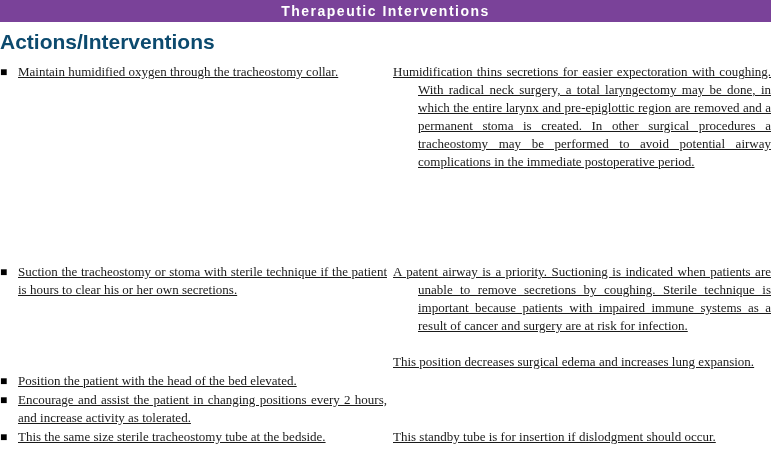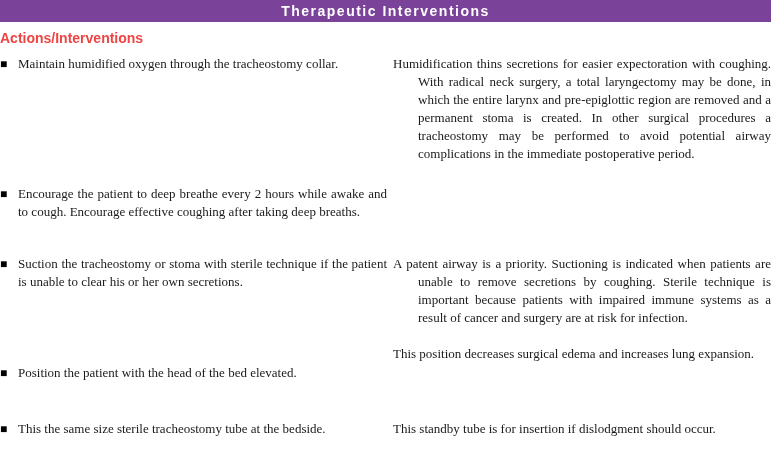--- a/index.html
+++ b/index.html
@@ -27,34 +27,35 @@
     display: grid;
     grid-template-columns: 389px 4px 378px;
     width: 771px;
   }
   .header-row {
     margin: 8px 0 9px 0;
   }
   .col-header {
     font-family: "Liberation Sans", "DejaVu Sans", sans-serif;
     font-weight: bold;
-    font-size: 14px;
-    color: #ef4444;
+    font-size: 21px;
+    color: #0c4a6e;
   }
   .rows-container .row { width: 771px; }
   .rows-container .row:nth-child(1) { min-height: 130px; }
   .rows-container .row:nth-child(2) { min-height: 70px; }
   .rows-container .row:nth-child(3) { min-height: 90px; }
   .rows-container .row:nth-child(4) { min-height: 38px; }
   .rows-container .row:nth-child(5) { min-height: 37px; }
   .rows-container .row:nth-child(6) { min-height: 29px; }
   .cell {
     font-size: 13px;
     line-height: 18px;
     text-align: justify;
+    text-decoration: underline;
   }
   .action {
     padding-left: 18px;
     text-indent: -18px;
     padding-right: 2px;
   }
   .bullet {
     display: inline-block;
     width: 18px;
     text-indent: 0;
@@ -81,34 +82,34 @@
 </div>
 
 <div class="rows-container">
 
   <div class="col-grid row">
     <div class="cell action"><span class="bullet">■</span><span>Maintain humidified oxygen through the tracheostomy collar.</span></div>
     <div class="cell rationale">Humidification thins secretions for easier expectoration with coughing. With radical neck surgery, a total laryngectomy may be done, in which the entire larynx and pre-epiglottic region are removed and a permanent stoma is created. In other surgical procedures a tracheostomy may be performed to avoid potential airway complications in the immediate postoperative period.</div>
   </div>
 
   <div class="col-grid row">
-    <div class="cell action"><span class="bullet">■</span><span>Encourage the patient to deep breathe every 2 hours while awake and to cough. Encourage effective coughing after taking deep breaths.</span></div>
   </div>
 
   <div class="col-grid row">
-    <div class="cell action"><span class="bullet">■</span><span>Suction the tracheostomy or stoma with sterile technique if the patient is unable to clear his or her own secretions.</span></div>
+    <div class="cell action"><span class="bullet">■</span><span>Suction the tracheostomy or stoma with sterile technique if the patient is hours to clear his or her own secretions.</span></div>
     <div class="cell rationale">A patent airway is a priority. Suctioning is indicated when patients are unable to remove secretions by coughing. Sterile technique is important because patients with impaired immune systems as a result of cancer and surgery are at risk for infection.</div>
   </div>
 
   <div class="col-grid row">
     <div class="cell rationale">This position decreases surgical edema and increases lung expansion.</div>
     <div class="cell action"><span class="bullet">■</span><span>Position the patient with the head of the bed elevated.</span></div>
   </div>
 
   <div class="col-grid row">
+    <div class="cell action"><span class="bullet">■</span><span>Encourage and assist the patient in changing positions every 2 hours, and increase activity as tolerated.</span></div>
   </div>
 
   <div class="col-grid row">
     <div class="cell action"><span class="bullet">■</span><span>This the same size sterile tracheostomy tube at the bedside.</span></div>
     <div class="cell rationale">This standby tube is for insertion if dislodgment should occur.</div>
   </div>
 
 </div>
 
 </body></html>

